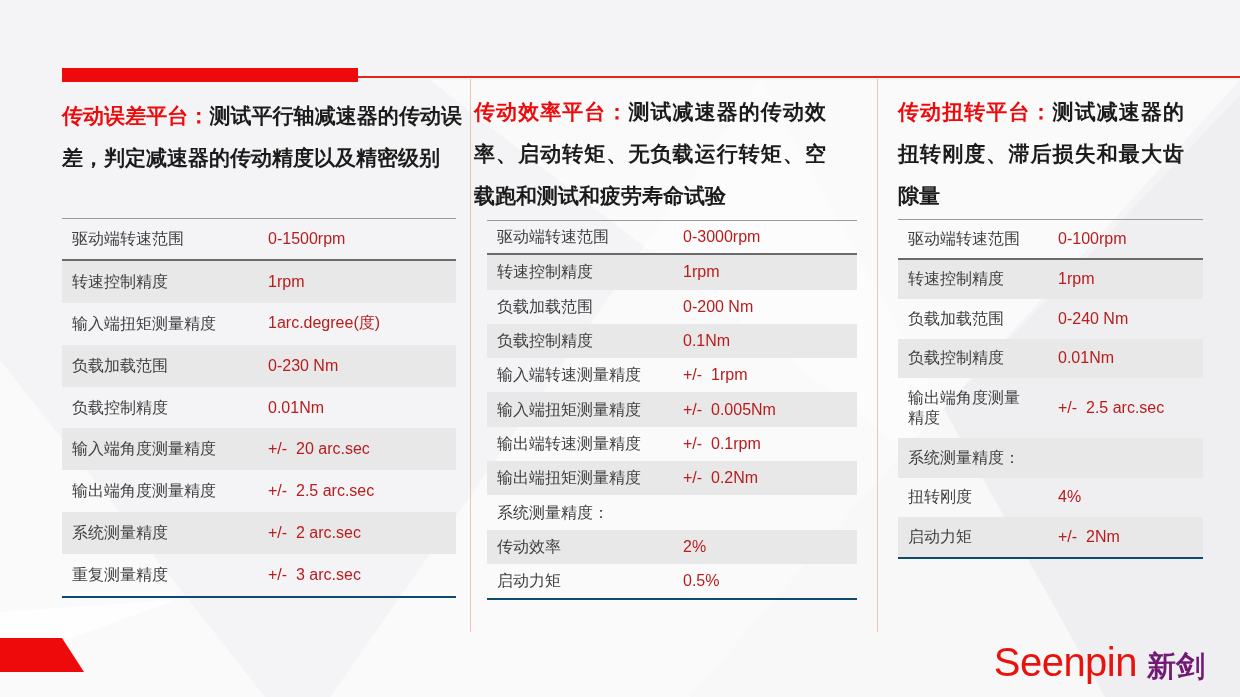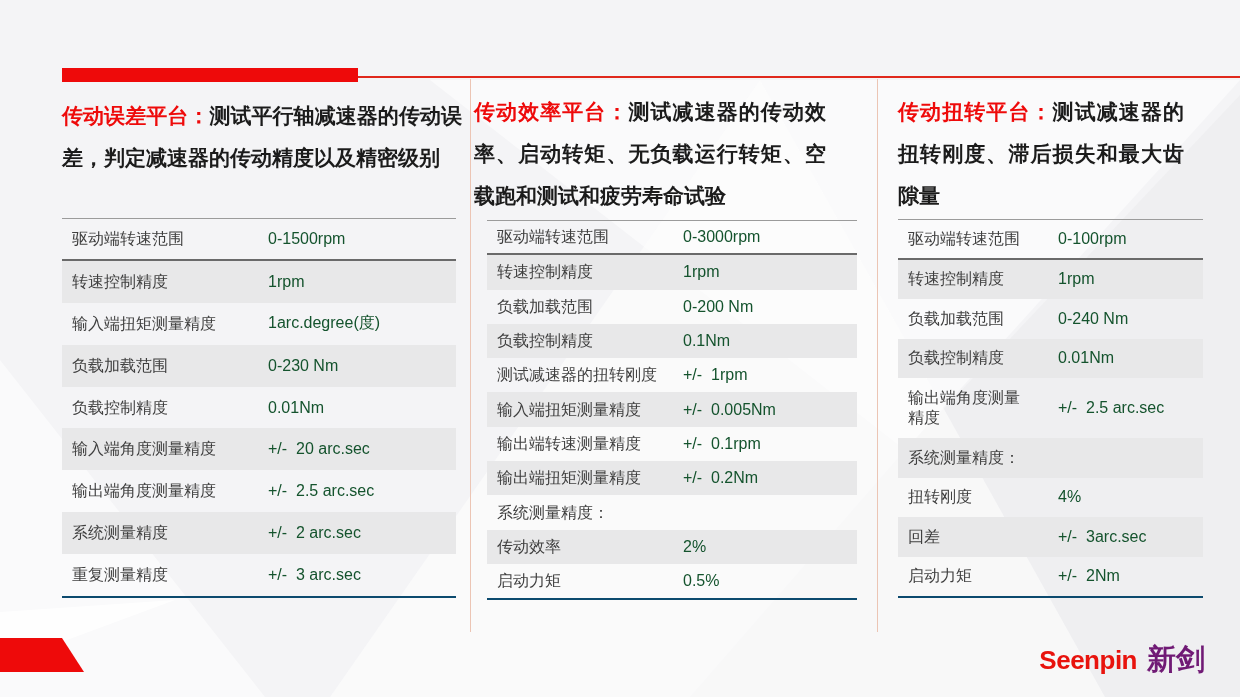--- a/index.html
+++ b/index.html
@@ -35,28 +35,28 @@
   .spec-row:first-child{border-bottom:2px solid #6a6a6a;}
   #table-1 .spec-row{height:41.9px;}
   #table-2 .spec-row{height:34.3px;}
   #table-3 .spec-row{height:39.5px;}
   #table-3 .spec-row:nth-child(5){height:60px;}
   #table-3 .spec-row:nth-child(5) .cell-label span{display:inline-block;max-width:120px;}
   .cell-label{flex:0 0 auto;font-size:16px;color:#3f3f3f;line-height:1.25;}
   #table-1 .cell-label{width:196px;}
   #table-2 .cell-label{width:186px;}
   #table-3 .cell-label{width:150px;}
-  .cell-value{flex:1 1 auto;font-size:16px;color:#14532d;white-space:pre-wrap;}
+  .cell-value{flex:1 1 auto;font-size:16px;color:#b91c1c;white-space:pre-wrap;}
   
   .corner-wedge{position:absolute;left:0;top:638px;width:84px;height:34px;background:#ee0a0a;
     -webkit-clip-path:polygon(0 0,62px 0,100% 100%,0 100%);
     clip-path:polygon(0 0,62px 0,100% 100%,0 100%);}
   
   .logo{position:absolute;top:640px;right:35px;display:flex;align-items:baseline;gap:10px;}
-  .logo .brand{font-size:26px;font-weight:700;color:#e8130d;letter-spacing:-0.5px;}
+  .logo .brand{font-size:40px;font-weight:400;color:#e8130d;letter-spacing:-0.5px;}
   .logo .cjk{font-size:29px;font-weight:700;color:#701a75;}
 </style>
 </head>
 <body>
 
 <div id="slide">
 
   <svg id="bg" viewBox="0 0 1240 697" aria-hidden="true">
     <polygon points="430,80 905,450 1240,80" fill="#fafafb"></polygon>
     <polygon points="905,450 1240,95 1240,697 690,697" fill="#efeff1"></polygon>
@@ -125,21 +125,21 @@
       </div>
       <div class="spec-row">
         <div class="cell-label"><span>负载加载范围</span></div>
         <div class="cell-value">0-200 Nm</div>
       </div>
       <div class="spec-row">
         <div class="cell-label"><span>负载控制精度</span></div>
         <div class="cell-value">0.1Nm</div>
       </div>
       <div class="spec-row">
-        <div class="cell-label"><span>测试减速器的扭转刚度</span></div>
+        <div class="cell-label"><span>输入端转速测量精度</span></div>
         <div class="cell-value">+/-  1rpm</div>
       </div>
       <div class="spec-row">
         <div class="cell-label"><span>输入端扭矩测量精度</span></div>
         <div class="cell-value">+/-  0.005Nm</div>
       </div>
       <div class="spec-row">
         <div class="cell-label"><span>输出端转速测量精度</span></div>
         <div class="cell-value">+/-  0.1rpm</div>
       </div>
@@ -181,24 +181,20 @@
         <div class="cell-label"><span>输出端角度测量精度</span></div>
         <div class="cell-value">+/-  2.5 arc.sec</div>
       </div>
       <div class="spec-row">
         <div class="cell-label"><span>系统测量精度：</span></div>
         <div class="cell-value"></div>
       </div>
       <div class="spec-row">
         <div class="cell-label"><span>扭转刚度</span></div>
         <div class="cell-value">4%</div>
-      </div>
-      <div class="spec-row">
-        <div class="cell-label"><span>回差</span></div>
-        <div class="cell-value">+/-  3arc.sec</div>
       </div>
       <div class="spec-row">
         <div class="cell-label"><span>启动力矩</span></div>
         <div class="cell-value">+/-  2Nm</div>
       </div>
     </div>
 
   <div class="corner-wedge"></div>
 
   <div class="logo">

